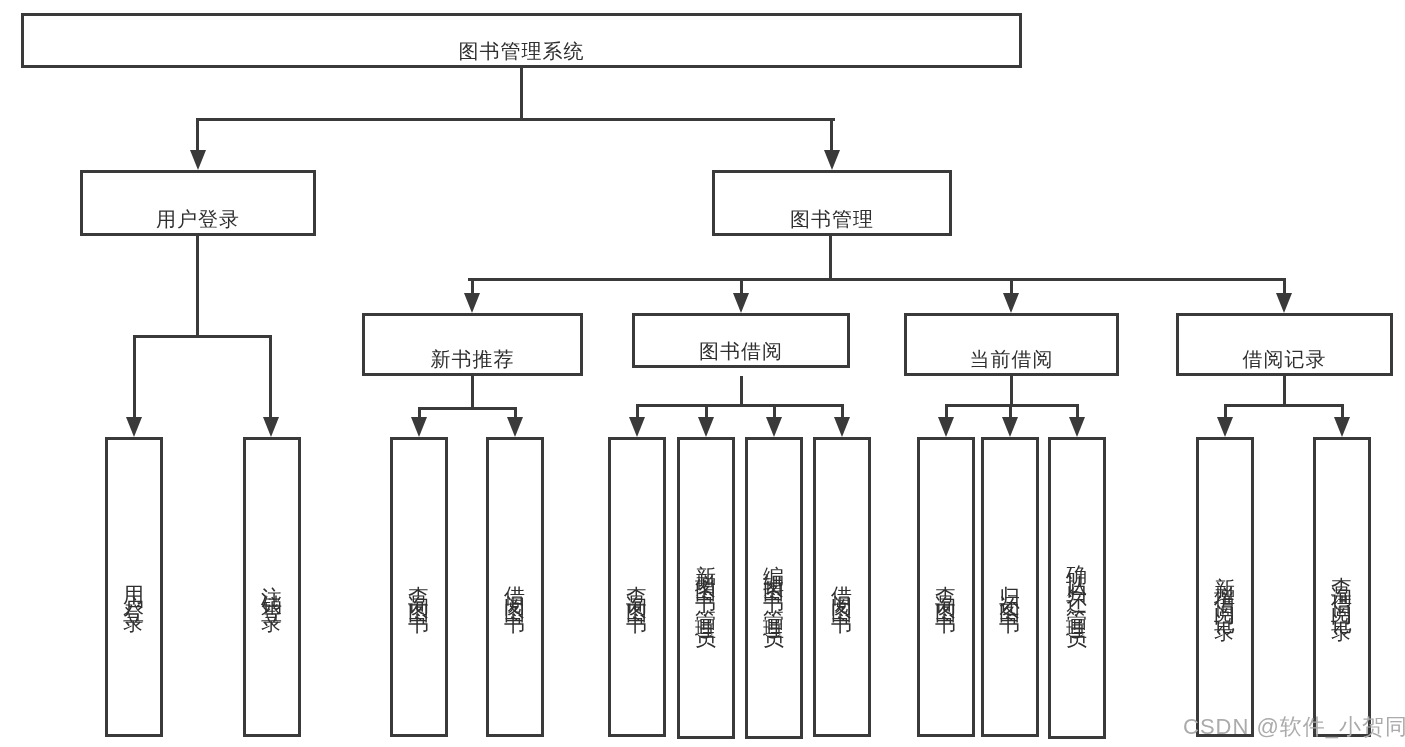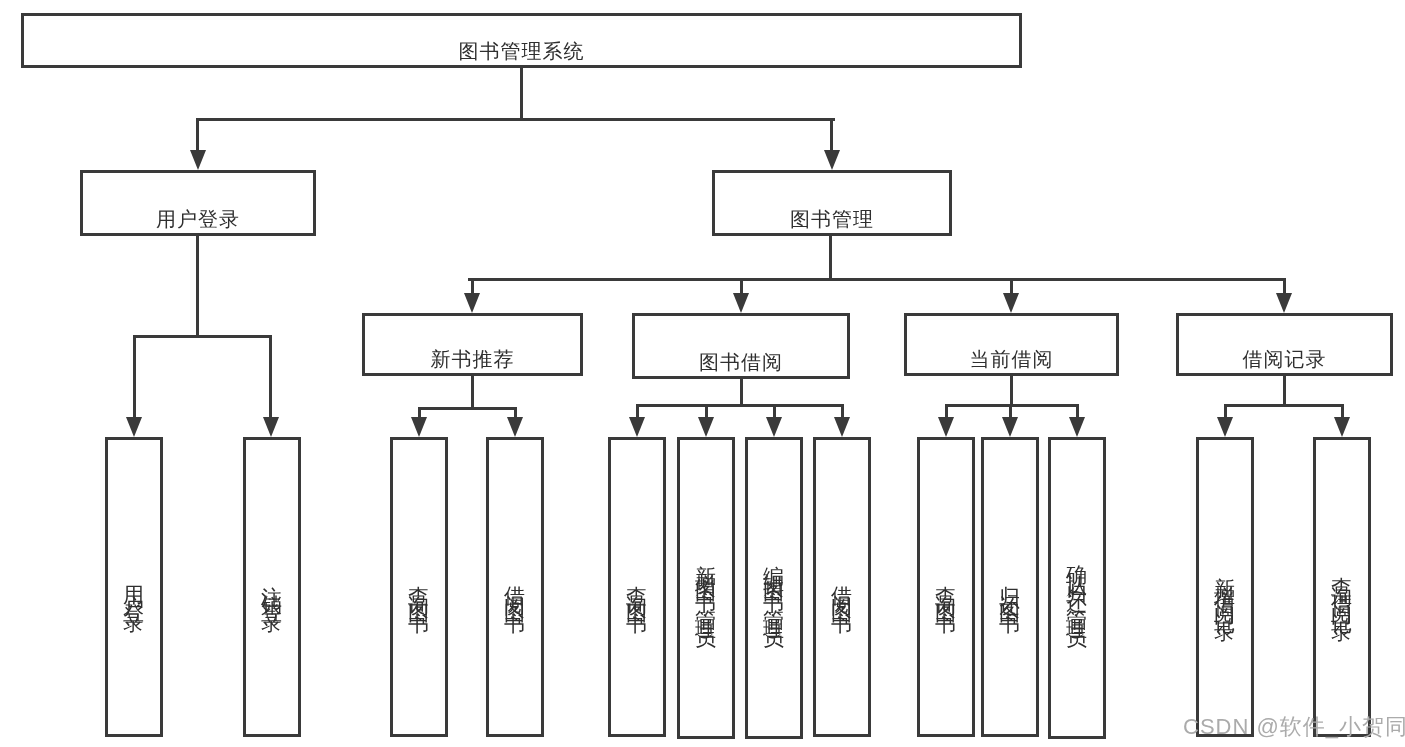--- a/index.html
+++ b/index.html
@@ -84,21 +84,21 @@
   <div class="vline" style="left:740px;top:278px;height:15px"></div>
   <div class="arrow" style="left:733px;top:293px"></div>
   <div class="vline" style="left:1010px;top:278px;height:15px"></div>
   <div class="arrow" style="left:1003px;top:293px"></div>
   <div class="vline" style="left:1283px;top:278px;height:15px"></div>
   <div class="arrow" style="left:1276px;top:293px"></div>
 
   <div class="node h" style="left:362px;top:313px;width:221px;height:63px">
     <span>新书推荐</span>
   </div>
-  <div class="node h" style="left:632px;top:313px;width:218px;height:66px">
+  <div class="node h" style="left:632px;top:313px;width:218px;height:55px">
     <span>图书借阅</span>
   </div>
   <div class="node h" style="left:904px;top:313px;width:215px;height:63px">
     <span>当前借阅</span>
   </div>
   <div class="node h" style="left:1176px;top:313px;width:217px;height:63px">
     <span>借阅记录</span>
   </div>
 
   <div class="vline" style="left:471px;top:376px;height:34px"></div>

